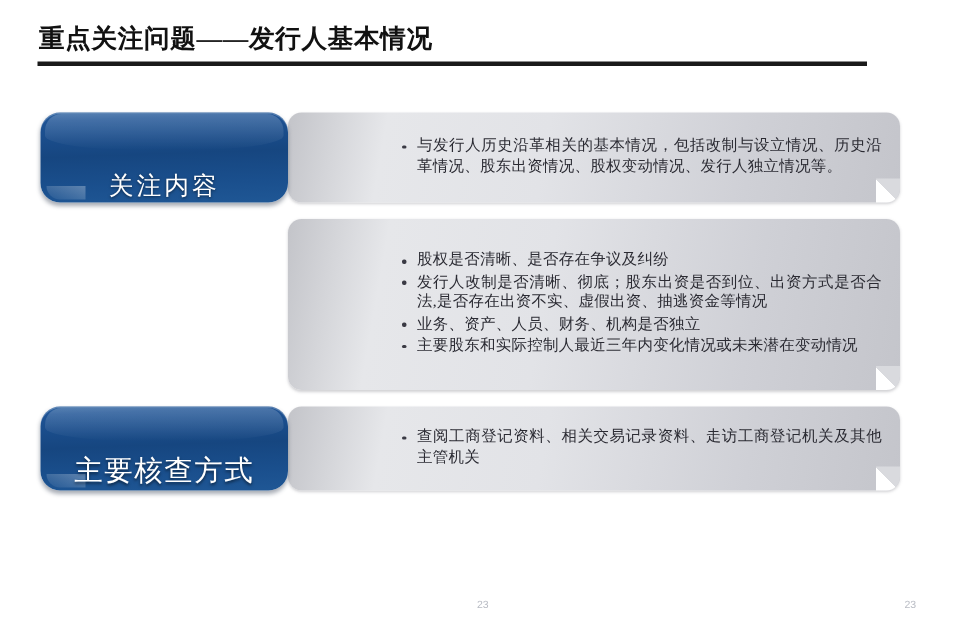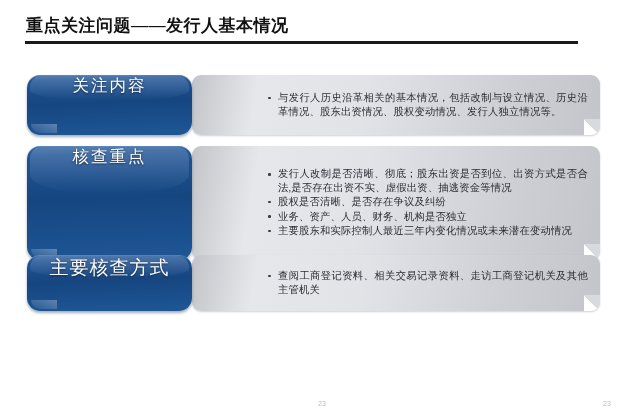--- a/index.html
+++ b/index.html
@@ -22,21 +22,21 @@
   }
   .title-rule{
     position:absolute;left:25px;top:41px;width:553px;height:3px;
     background:#1a1a1a;
   }
 
   
   .row{position:absolute;left:27px;}
   .row-1{top:75px;height:60px;}
   .row-2{top:146px;height:114px;}
-  .row-3{top:255px;height:56px;}
+  .row-3{top:271px;height:56px;}
 
   
   .panel{
     position:absolute;
     left:165px;
     width:408px;
     top:0;
     bottom:0;
     border-radius:9px;
     background:linear-gradient(100deg,#c3c4c9 0%,#e6e7ea 16%,#e2e3e7 42%,#cfd0d6 75%,#c4c5cb 100%);
@@ -84,21 +84,21 @@
     border-radius:13px;
     background:
       linear-gradient(180deg,
         #2f639f 0%,
         #1f5291 10%,
         #17467f 45%,
         #1a4e8c 72%,
         #1d5falpha 100%);
     background:linear-gradient(178deg,#2d62a0 0%,#1e5395 9%,#164680 46%,#1a4f8d 76%,#1f5795 100%);
     box-shadow:0 2px 3px rgba(60,70,90,.45), inset 0 1px 0 rgba(255,255,255,.25);
-    display:flex;align-items:flex-start;justify-content:center;
+    display:flex;align-items:flex-end;justify-content:center;
     box-sizing:border-box;
     overflow:hidden;
   }
   
   .bluebox:before{
     content:"";
     position:absolute;left:3px;right:3px;top:1px;height:40%;
     border-radius:11px 11px 40% 40%;
     background:linear-gradient(180deg,rgba(255,255,255,.20),rgba(255,255,255,0));
     pointer-events:none;
@@ -149,29 +149,26 @@
     </div>
     <div class="bluebox">
       <span class="label">关注内容</span>
     </div>
   </div>
 
   <div class="row row-2" style="width:546px;">
     <div class="panel">
       <div class="panel-inner">
         <ul class="bullets">
+          <li>股权是否清晰、是否存在争议及纠纷</li>
           <li>发行人改制是否清晰、彻底；股东出资是否到位、出资方式是否合法,是否存在出资不实、虚假出资、抽逃资金等情况</li>
-          <li>股权是否清晰、是否存在争议及纠纷</li>
           <li>业务、资产、人员、财务、机构是否独立</li>
           <li>主要股东和实际控制人最近三年内变化情况或未来潜在变动情况</li>
         </ul>
       </div>
-    </div>
-    <div class="bluebox">
-      <span class="label">核查重点</span>
     </div>
   </div>
 
   <div class="row row-3" style="width:546px;">
     <div class="panel">
       <div class="panel-inner">
         <ul class="bullets">
           <li>查阅工商登记资料、相关交易记录资料、走访工商登记机关及其他主管机关</li>
         </ul>
       </div>

